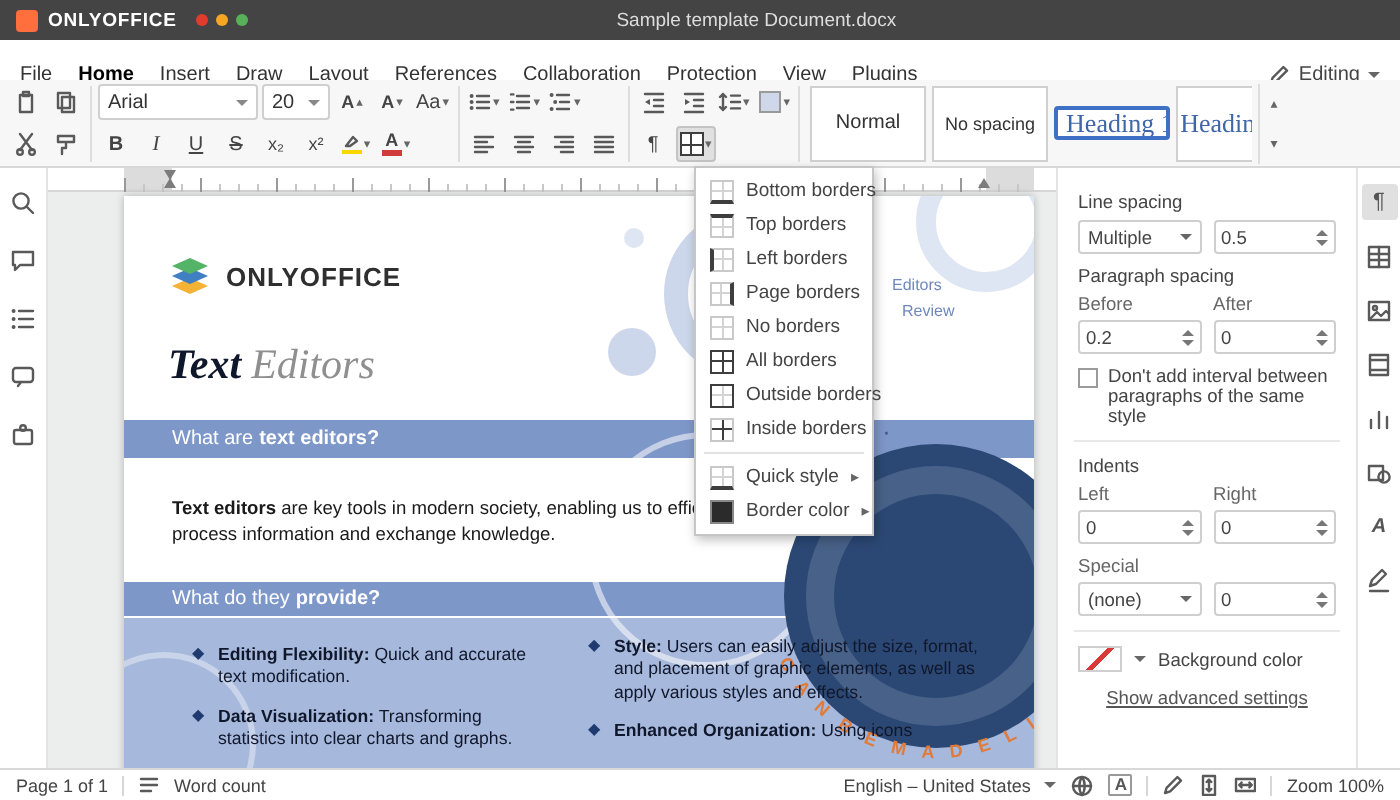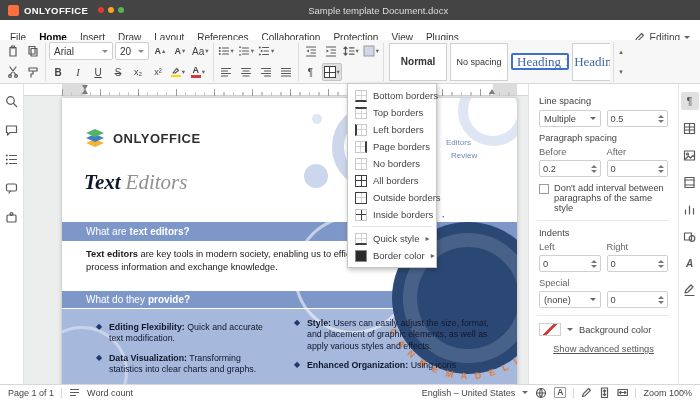--- a/index.html
+++ b/index.html
@@ -52,21 +52,21 @@
   .b-left{border-left:2px solid #3e3e3e}.b-right{border-right:2px solid #3e3e3e}
   .b-all{border-color:#3e3e3e}.b-all::before,.b-all::after{background:#3e3e3e}
   .b-outside{border-color:#3e3e3e}
   .b-inside::before,.b-inside::after{background:#3e3e3e}
   .bcolor { width:12px; height:12px; background:#2b2b2b; border:1px solid #888; flex:none; }
 
   
   .styles { display:flex; gap:3px; overflow:hidden; width:221px; height:40px; align-items:center; margin-left:2px; }
   .style-box { width:58px; height:38px; flex:none; background:#fff; border:1px solid #d0d0d0; display:flex; align-items:center; justify-content:center; overflow:hidden; white-space:nowrap; }
   .style-box.sel { border:2px solid #3e70c5; }
-  .st-normal { font-size:10px; color:#333;font-weight:bold; }
+  .st-normal { font-size:10px; color:#333; }
   .st-nospace { font-size:9px; color:#333; }
   .st-head { font-family:"Liberation Serif",serif; font-size:13px; color:#3f66a9; }
   .gal-arrows { display:flex; flex-direction:column; width:15px; height:40px; justify-content:space-around; align-items:center; border-left:1px solid #ddd; margin-left:3px; color:#666; font-size:7px; }
 
   
   .bmenu { position:absolute; left:347px; top:83px; width:90px; background:#fff; border:1px solid #c6c6c6; box-shadow:1px 2px 5px rgba(0,0,0,.25); z-index:50; padding:3px 0; }
   .bitem { display:flex; align-items:center; gap:6px; height:17px; padding:0 7px; font-size:9.5px; color:#444; white-space:nowrap; }
   .bitem .sub { margin-left:auto; font-size:8px; color:#666; }
   .bmenu-sep { height:1px; background:#e2e2e2; margin:3px 4px; }
 
@@ -193,21 +193,21 @@
             <svg class="ic" width="12" height="12">
               <path d="M2 2h8v3H2z M6 5v3h-2v3"></path>
             </svg>
           </span>
       </div>
     </div>
     <div class="vsep"></div>
 
     <div class="tgroup">
       <div class="trow">
-        <span class="combo" style="width:64px">
+        <span class="combo" style="width:80px">
             <span>Arial</span>
             <span class="tri-dn"></span>
           </span>
         <span class="combo" style="width:34px">
             <span>20</span>
             <span class="tri-dn"></span>
           </span>
         <span class="tbtn">
             <span class="fc">A</span>
             <span class="arr">▴</span>
@@ -462,21 +462,21 @@
         <span class="brand-text">ONLYOFFICE</span>
       </div>
 
       <span class="decor-word" style="left:384px;top:40px">Editors</span>
       <span class="decor-word" style="left:389px;top:53px">Review</span>
 
       <div class="doc-h1">
         <span class="accent">Text</span><span class="rest">Editors</span>
       </div>
 
-      <div class="band" style="top:124px;height:19px">
+      <div class="band" style="top:112px;height:19px">
         <span>What are</span>
           <b>text editors?</b>
       </div>
 
       <div class="body-par">
         <b>Text editors</b><span> are key tools in modern society, enabling us to efficiently process information and exchange knowledge.</span>
       </div>
 
       <div class="band" style="top:193px;height:17px">
         <span>What do they</span>

